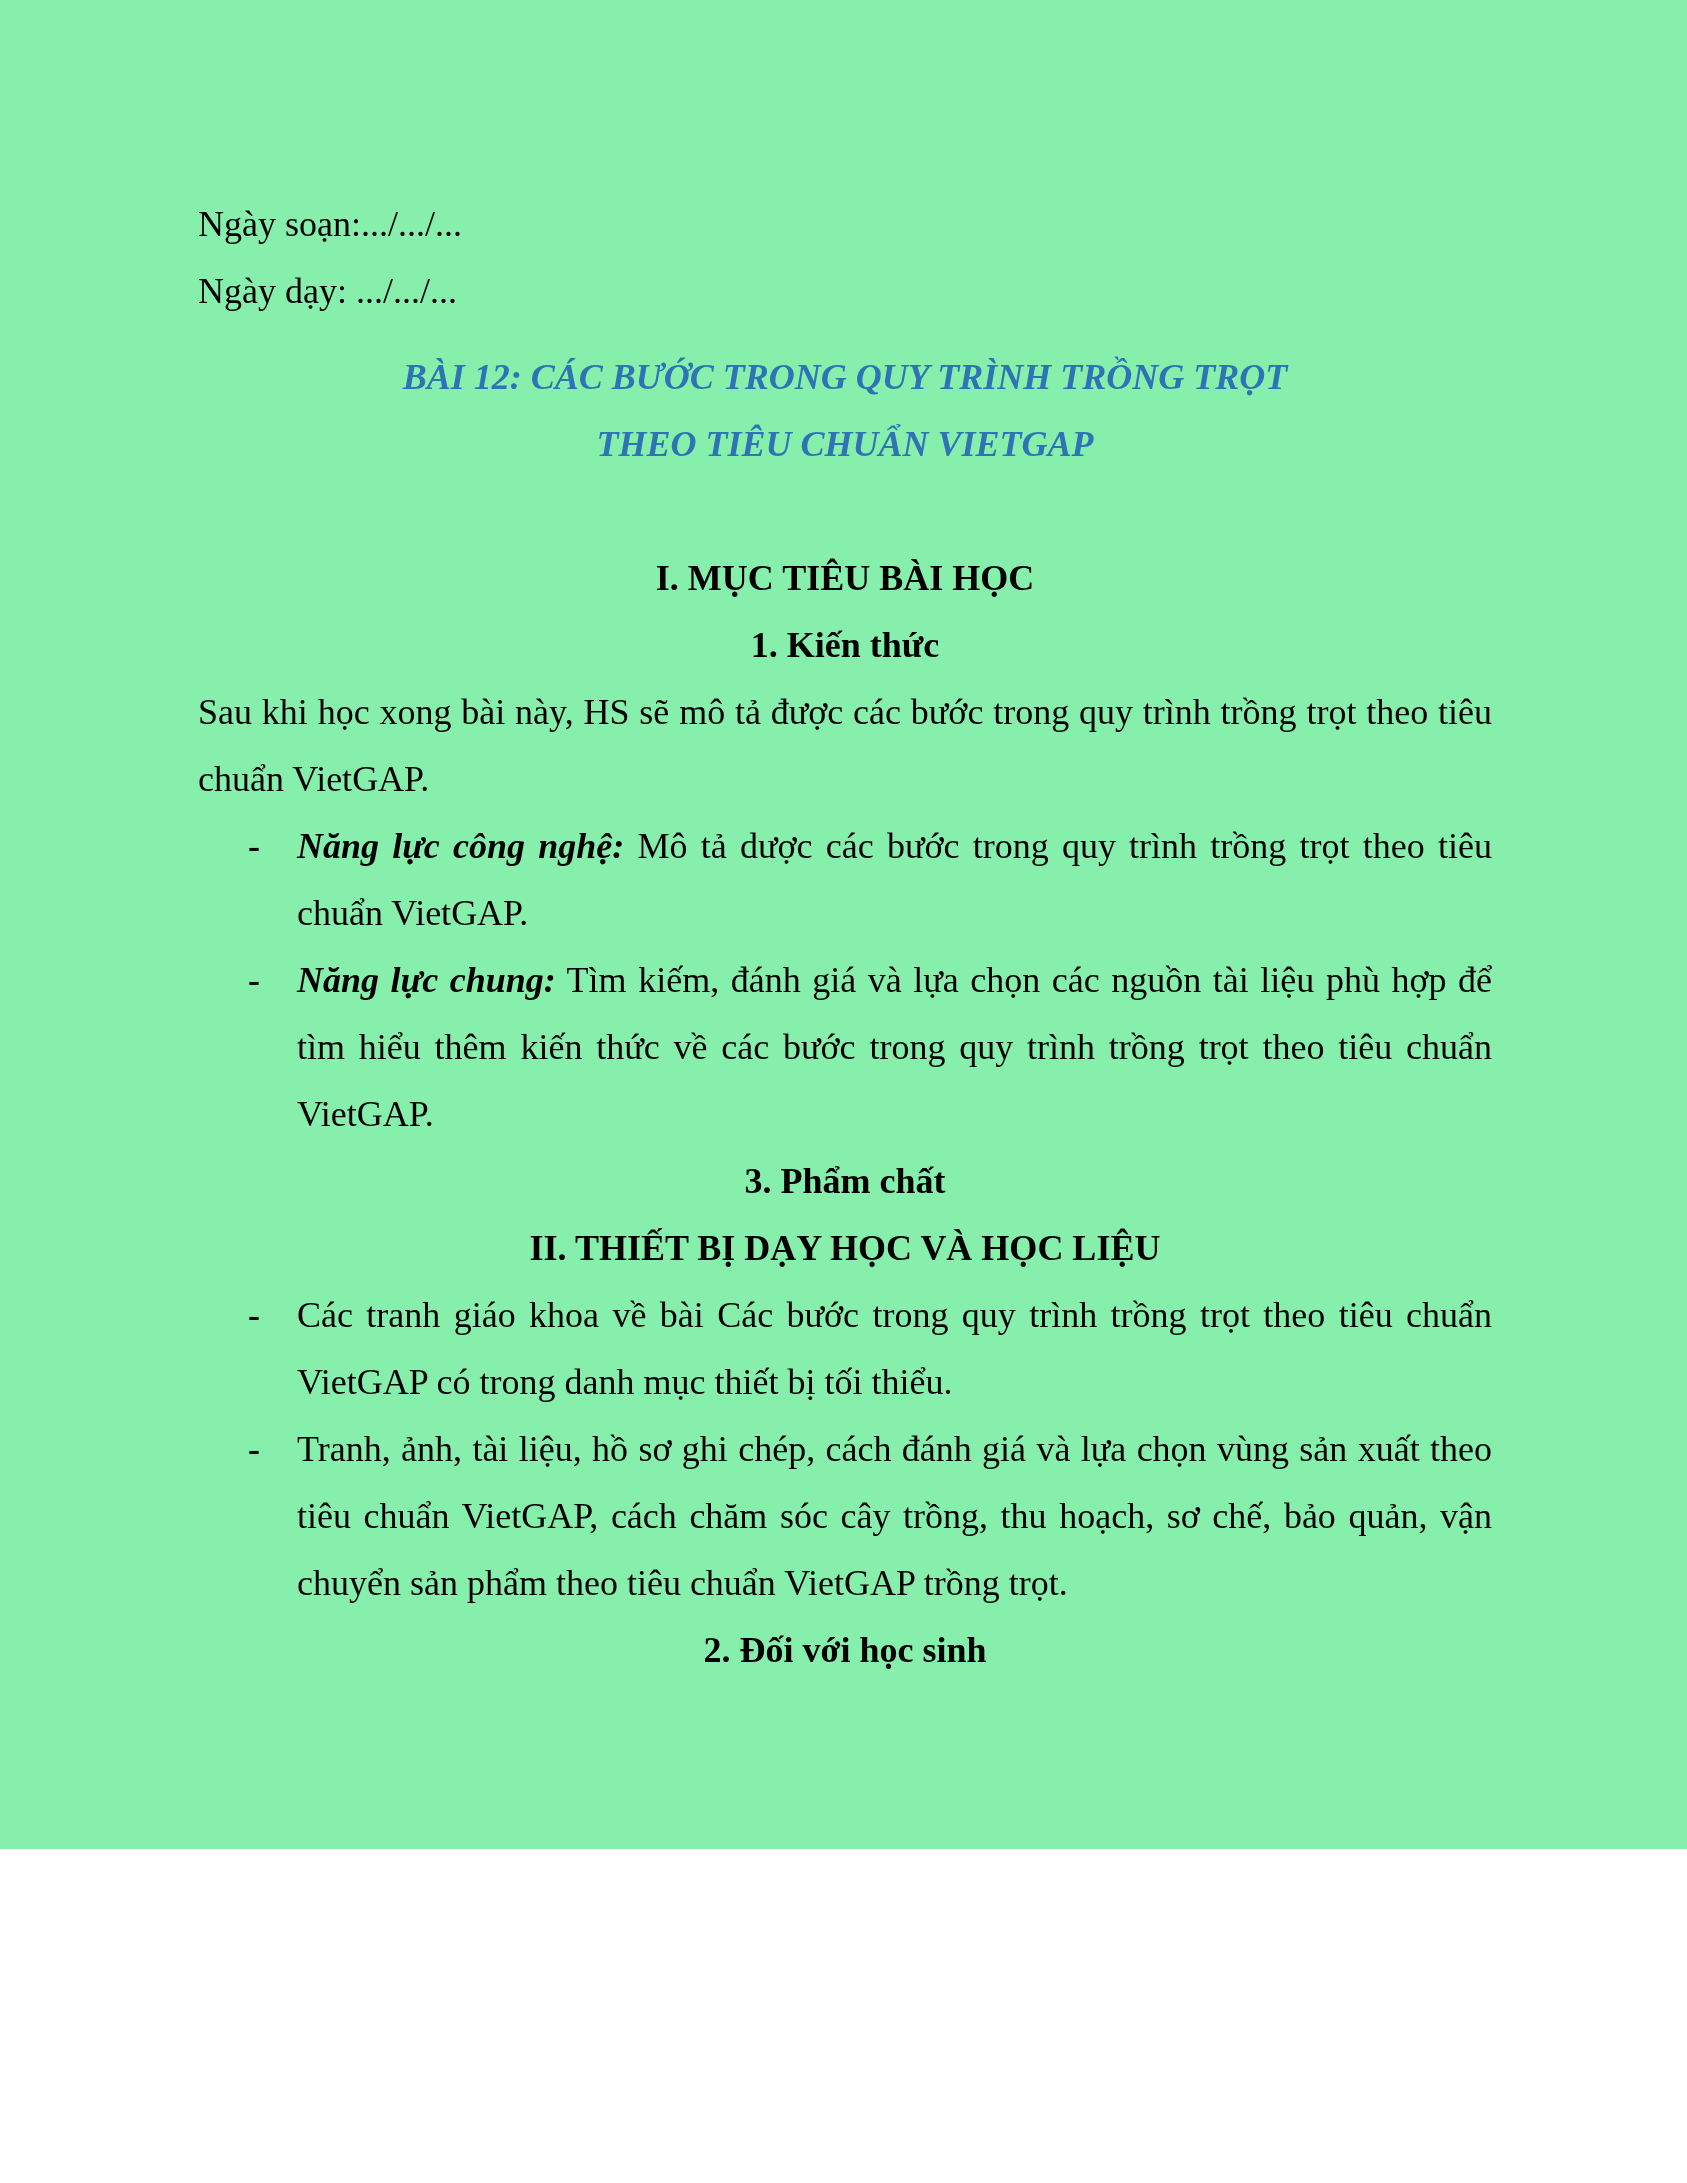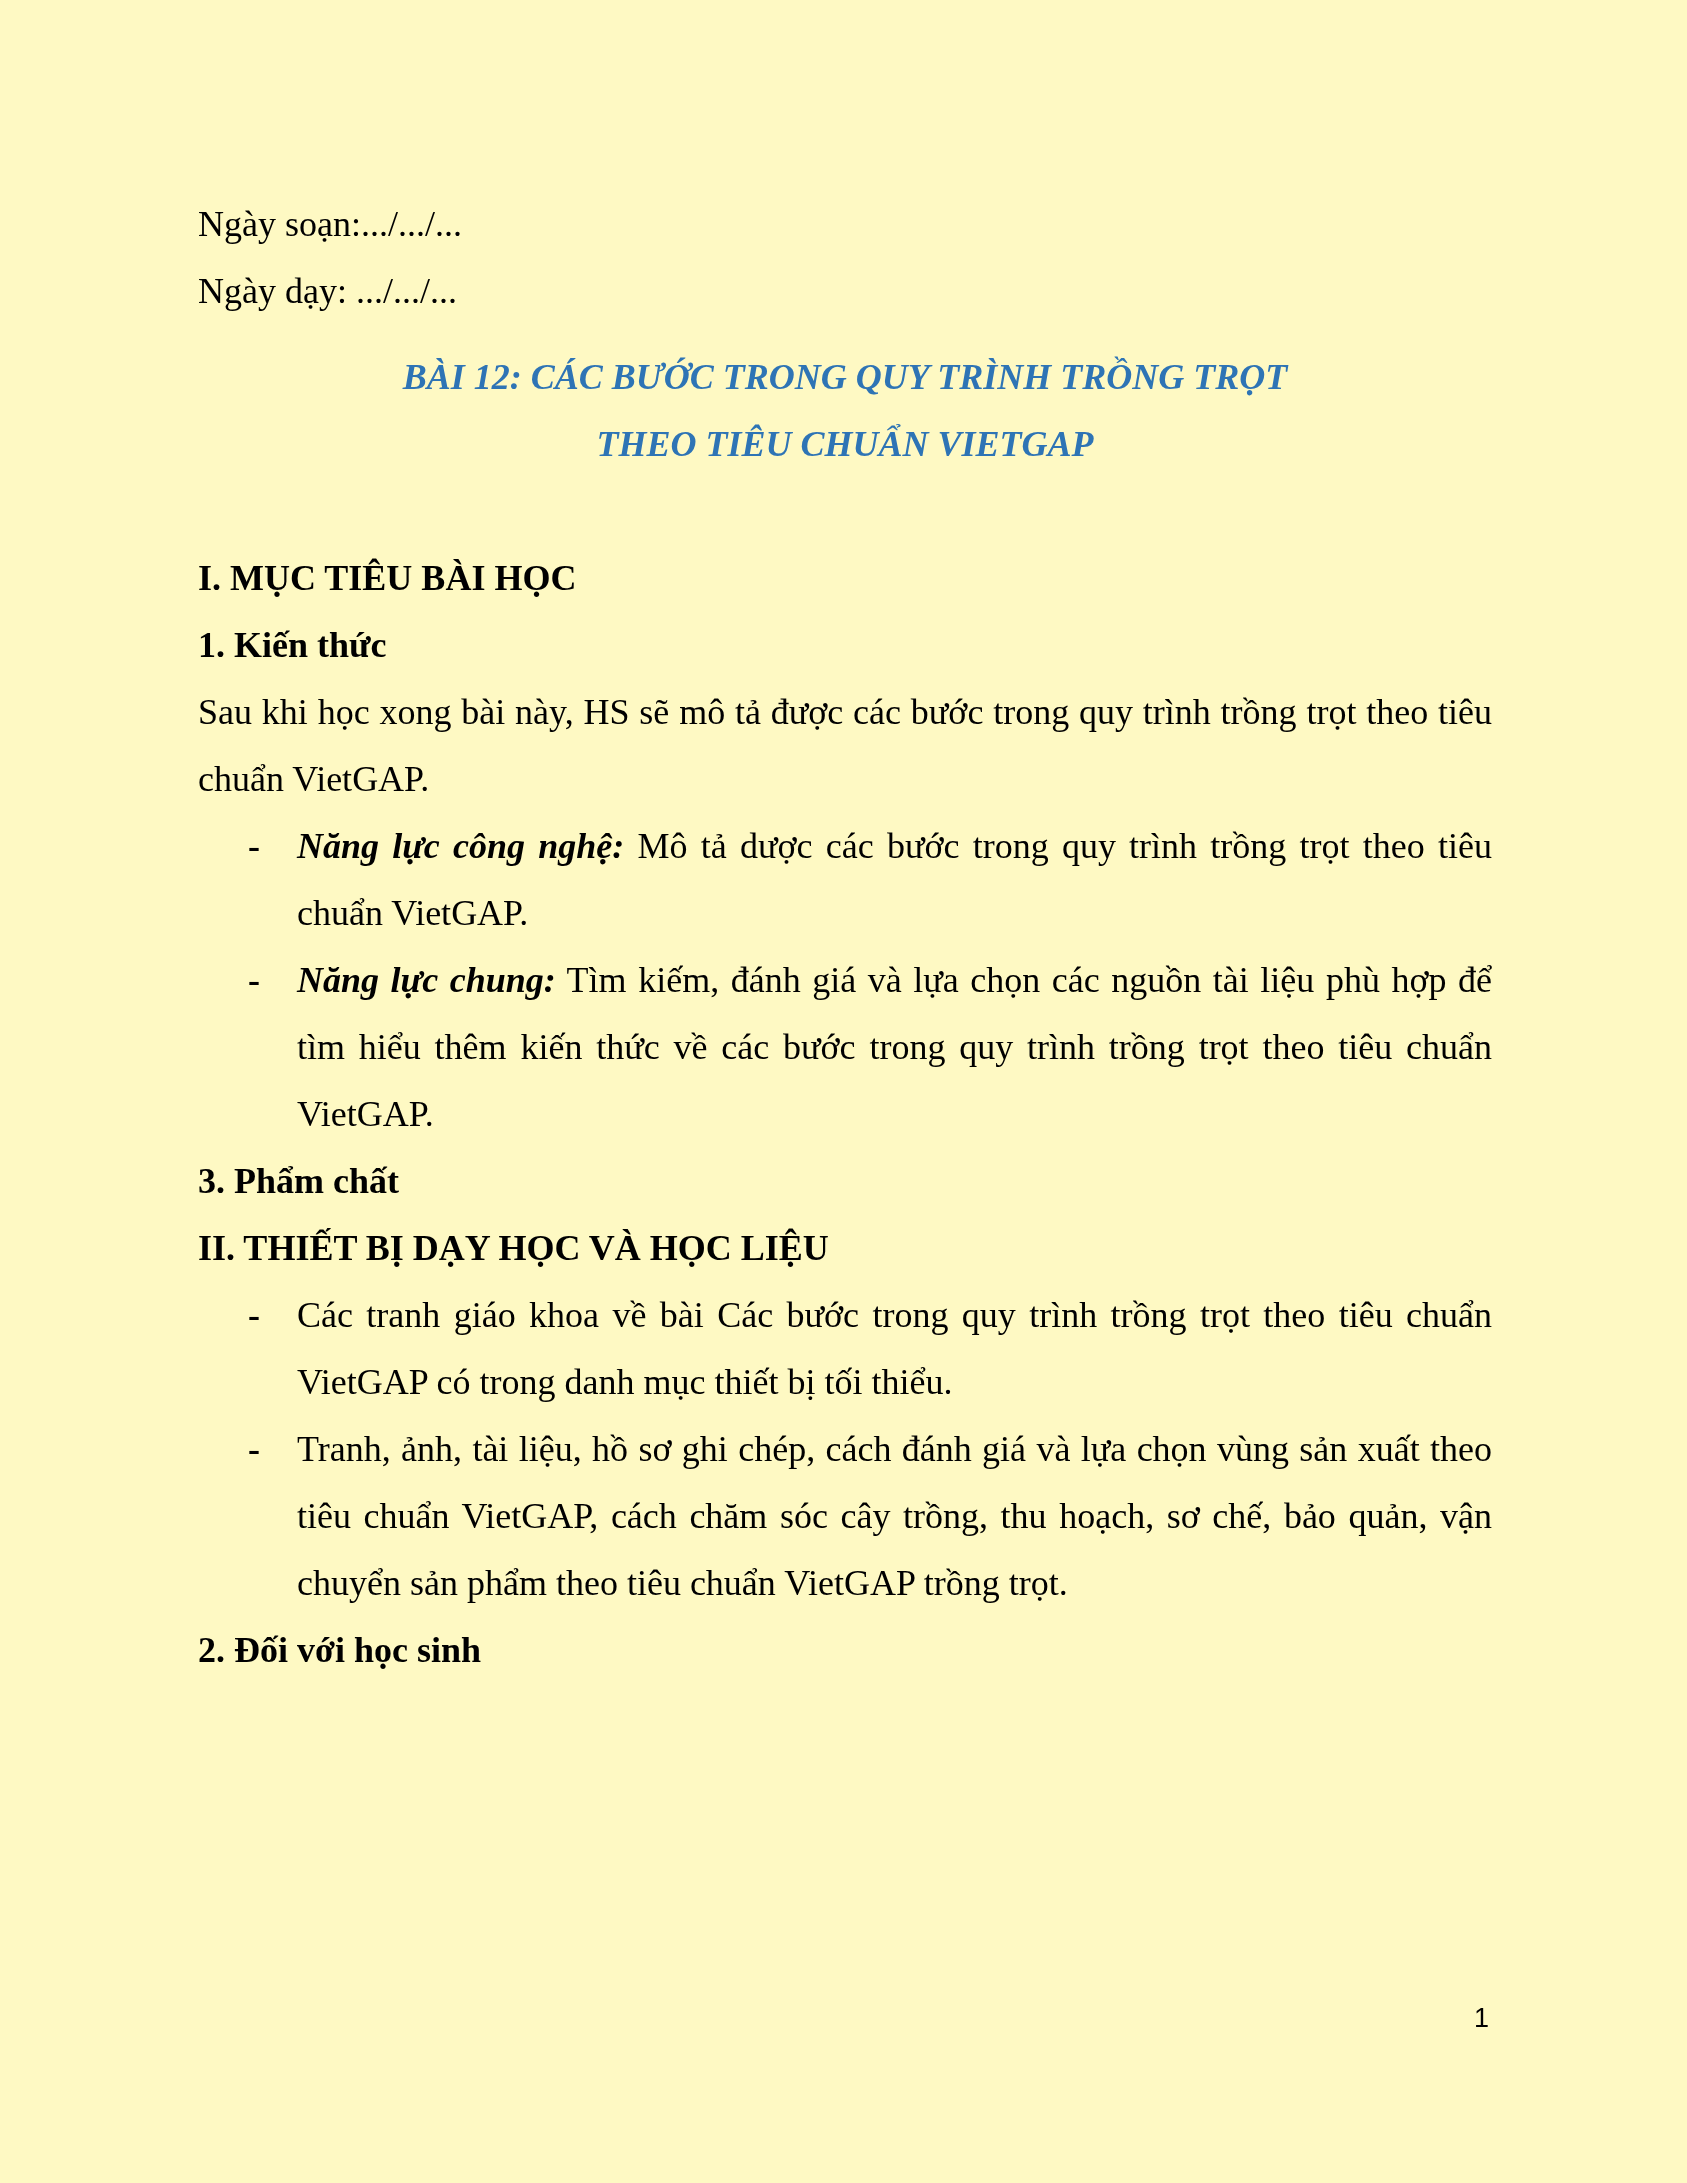--- a/index.html
+++ b/index.html
@@ -3,22 +3,22 @@
 <meta charset="utf-8">
 <style>
   html, body {
     margin: 0;
     padding: 0;
     background: #ffffff;
   }
   .page {
     position: relative;
     width: 1687px;
-    height: 2183px;
-    background: #fef9c3;
+    height: 1849px;
+    background: #86efac;
     font-family: "Liberation Serif", "DejaVu Serif", serif;
     font-size: 36px;
     line-height: 67px;
     color: #000000;
     overflow: hidden;
   }
   .content {
     position: absolute;
     left: 198px;
     top: 191px;
@@ -31,21 +31,21 @@
     line-height: 67px;
   }
   .meta-line { text-align: left; }
   .doc-title {
     margin-top: 19px !important;
     margin-bottom: 67px !important;
     text-align: center;
     font-weight: bold;
   }
   .doc-title .title-line { display: block; }
-  .heading { font-weight: bold; text-align: left; }
+  .heading { font-weight: bold; text-align: center; }
   .para { text-align: justify; }
   .para-indent { text-align: justify; text-indent: 99px; }
   .bullet { display: flex; align-items: flex-start; }
   .bullet-marker {
     flex: 0 0 99px;
     padding-left: 50px;
     box-sizing: border-box;
     font-weight: bold;
   }
   .bullet-body { flex: 1 1 auto; text-align: justify; }

